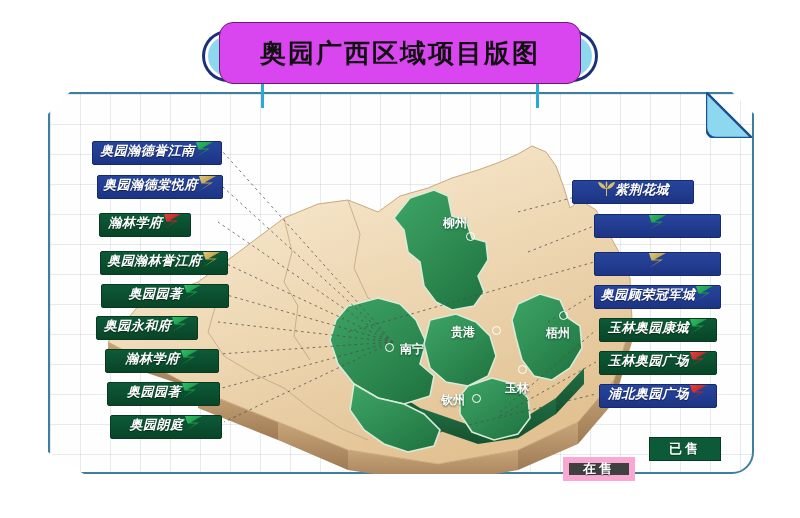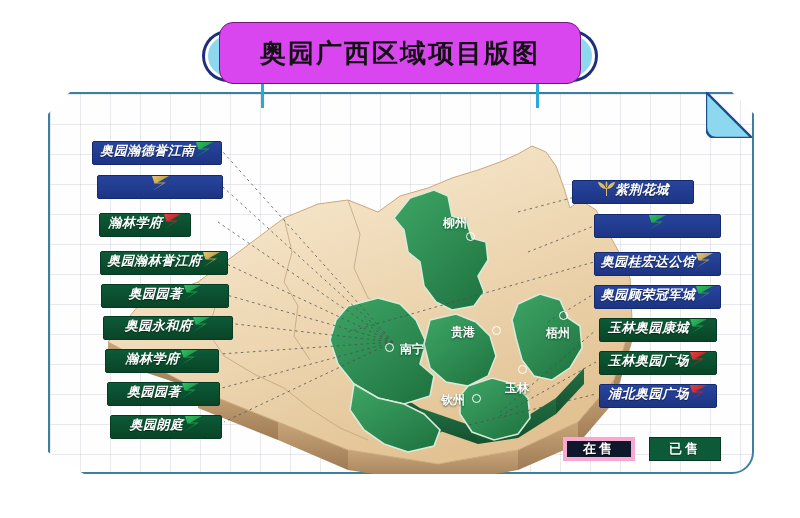--- a/index.html
+++ b/index.html
@@ -59,21 +59,21 @@
 
   
   .leaf{width:18px;height:16px;flex:0 0 auto;}
 
   
   .legend-item{position:absolute;width:72px;height:24px;box-sizing:border-box;
      display:flex;align-items:center;justify-content:center;
      font-size:13px;font-weight:bold;color:#fff;letter-spacing:3px;
      font-family:"DejaVu Sans","Liberation Sans",sans-serif;
      text-shadow:0 1px 1px rgba(0,0,0,.4);}
-  .legend-item.blue{background:#0f172a;border:4px solid #f9a8d4;}
+  .legend-item.blue{background:#404040;border:6px solid #f9a8d4;margin-top:20px;}
   .legend-item.green{background:#0d5a38;border:1px solid #063a22;}
 
   
   .map{position:absolute;left:48px;top:92px;width:706px;height:382px;pointer-events:none;}
   .city-label{position:absolute;font-size:12px;color:#ffffff;font-weight:bold;
      font-family:Liberation Serif, serif;
      text-shadow:0 1px 2px rgba(0,60,30,.75);white-space:nowrap;}
   .city-dot{position:absolute;width:7px;height:7px;border-radius:50%;
      background:transparent;border:1.6px solid #ffffff;}
 </style>
@@ -227,20 +227,21 @@
               <linearGradient id="g_aoyuan-arrow-green" x1="0" y1="0" x2="1" y2="1">
                 <stop offset="0%" stop-color="#2fbf63"></stop>
                 <stop offset="100%" stop-color="#0f7a34"></stop>
               </linearGradient>
             </defs>
             <path d="M1 0 L18 0 L6.5 6.5 L15 6.5 L1 15 L12 7.6 L3.5 7.6 Z" fill="url(#g_aoyuan-arrow-green)"></path>
           </svg>
         </span>
       </div>
       <div class="pill blue" style="left: 97px; top: 175px; width: 126px;">
+        <span class="txt">奥园瀚德棠悦府</span>
         <span class="logo">
           <svg width="19" height="15" viewBox="0 0 19 15">
             <defs>
               <linearGradient id="g_aoyuan-arrow-gold" x1="0" y1="0" x2="1" y2="1">
                 <stop offset="0%" stop-color="#e3c978"></stop>
                 <stop offset="100%" stop-color="#9a7a26"></stop>
               </linearGradient>
             </defs>
             <path d="M1 0 L18 0 L6.5 6.5 L15 6.5 L1 15 L12 7.6 L3.5 7.6 Z" fill="url(#g_aoyuan-arrow-gold)"></path>
           </svg>
@@ -281,21 +282,21 @@
             <defs>
               <linearGradient id="g_aoyuan-arrow-green" x1="0" y1="0" x2="1" y2="1">
                 <stop offset="0%" stop-color="#2fbf63"></stop>
                 <stop offset="100%" stop-color="#0f7a34"></stop>
               </linearGradient>
             </defs>
             <path d="M1 0 L18 0 L6.5 6.5 L15 6.5 L1 15 L12 7.6 L3.5 7.6 Z" fill="url(#g_aoyuan-arrow-green)"></path>
           </svg>
         </span>
       </div>
-      <div class="pill green" style="left: 103px; top: 316px; width: 130px;">
+      <div class="pill green" style="left: 96px; top: 316px; width: 102px;">
         <span class="txt">奥园永和府</span>
         <span class="logo">
           <svg width="19" height="15" viewBox="0 0 19 15">
             <defs>
               <linearGradient id="g_aoyuan-arrow-green" x1="0" y1="0" x2="1" y2="1">
                 <stop offset="0%" stop-color="#2fbf63"></stop>
                 <stop offset="100%" stop-color="#0f7a34"></stop>
               </linearGradient>
             </defs>
             <path d="M1 0 L18 0 L6.5 6.5 L15 6.5 L1 15 L12 7.6 L3.5 7.6 Z" fill="url(#g_aoyuan-arrow-green)"></path>
@@ -364,21 +365,20 @@
               <linearGradient id="g_aoyuan-arrow-green" x1="0" y1="0" x2="1" y2="1">
                 <stop offset="0%" stop-color="#2fbf63"></stop>
                 <stop offset="100%" stop-color="#0f7a34"></stop>
               </linearGradient>
             </defs>
             <path d="M1 0 L18 0 L6.5 6.5 L15 6.5 L1 15 L12 7.6 L3.5 7.6 Z" fill="url(#g_aoyuan-arrow-green)"></path>
           </svg>
         </span>
       </div>
       <div class="pill blue" style="left: 594px; top: 252px; width: 127px;">
-        <span class="txt">奥园桂宏达公馆</span>
         <span class="logo">
           <svg width="19" height="15" viewBox="0 0 19 15">
             <defs>
               <linearGradient id="g_aoyuan-arrow-gold" x1="0" y1="0" x2="1" y2="1">
                 <stop offset="0%" stop-color="#e3c978"></stop>
                 <stop offset="100%" stop-color="#9a7a26"></stop>
               </linearGradient>
             </defs>
             <path d="M1 0 L18 0 L6.5 6.5 L15 6.5 L1 15 L12 7.6 L3.5 7.6 Z" fill="url(#g_aoyuan-arrow-gold)"></path>
           </svg>

